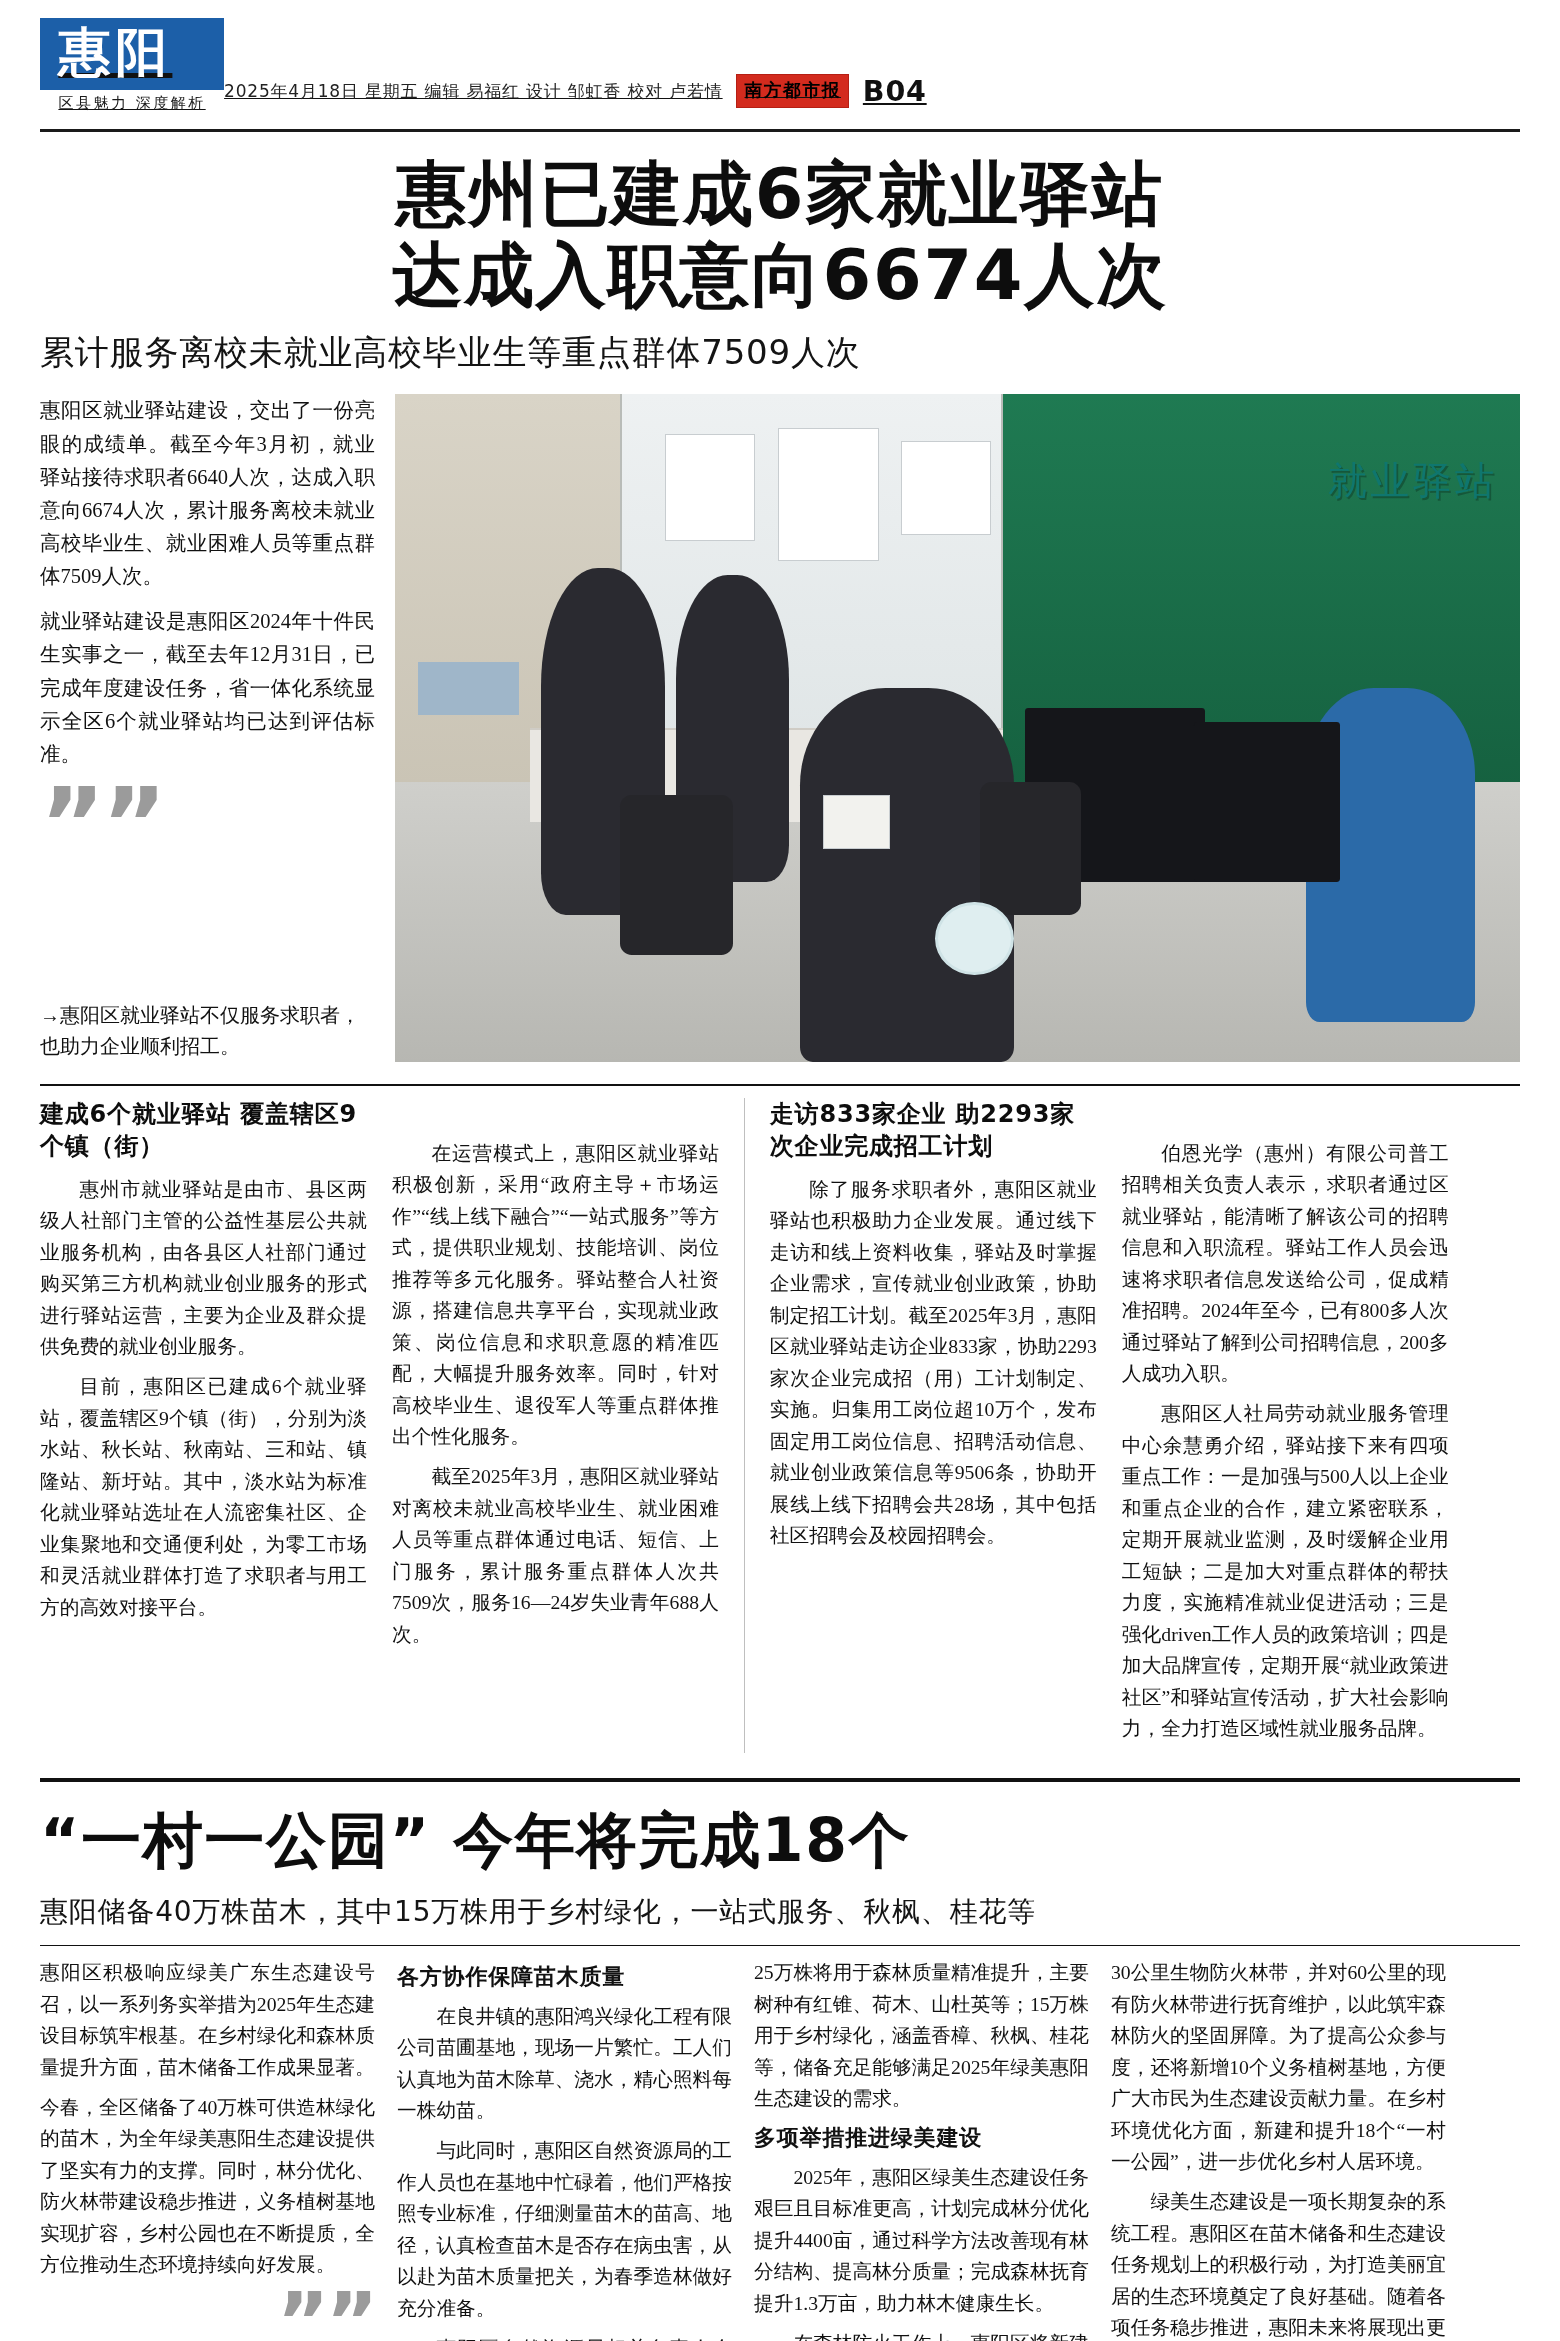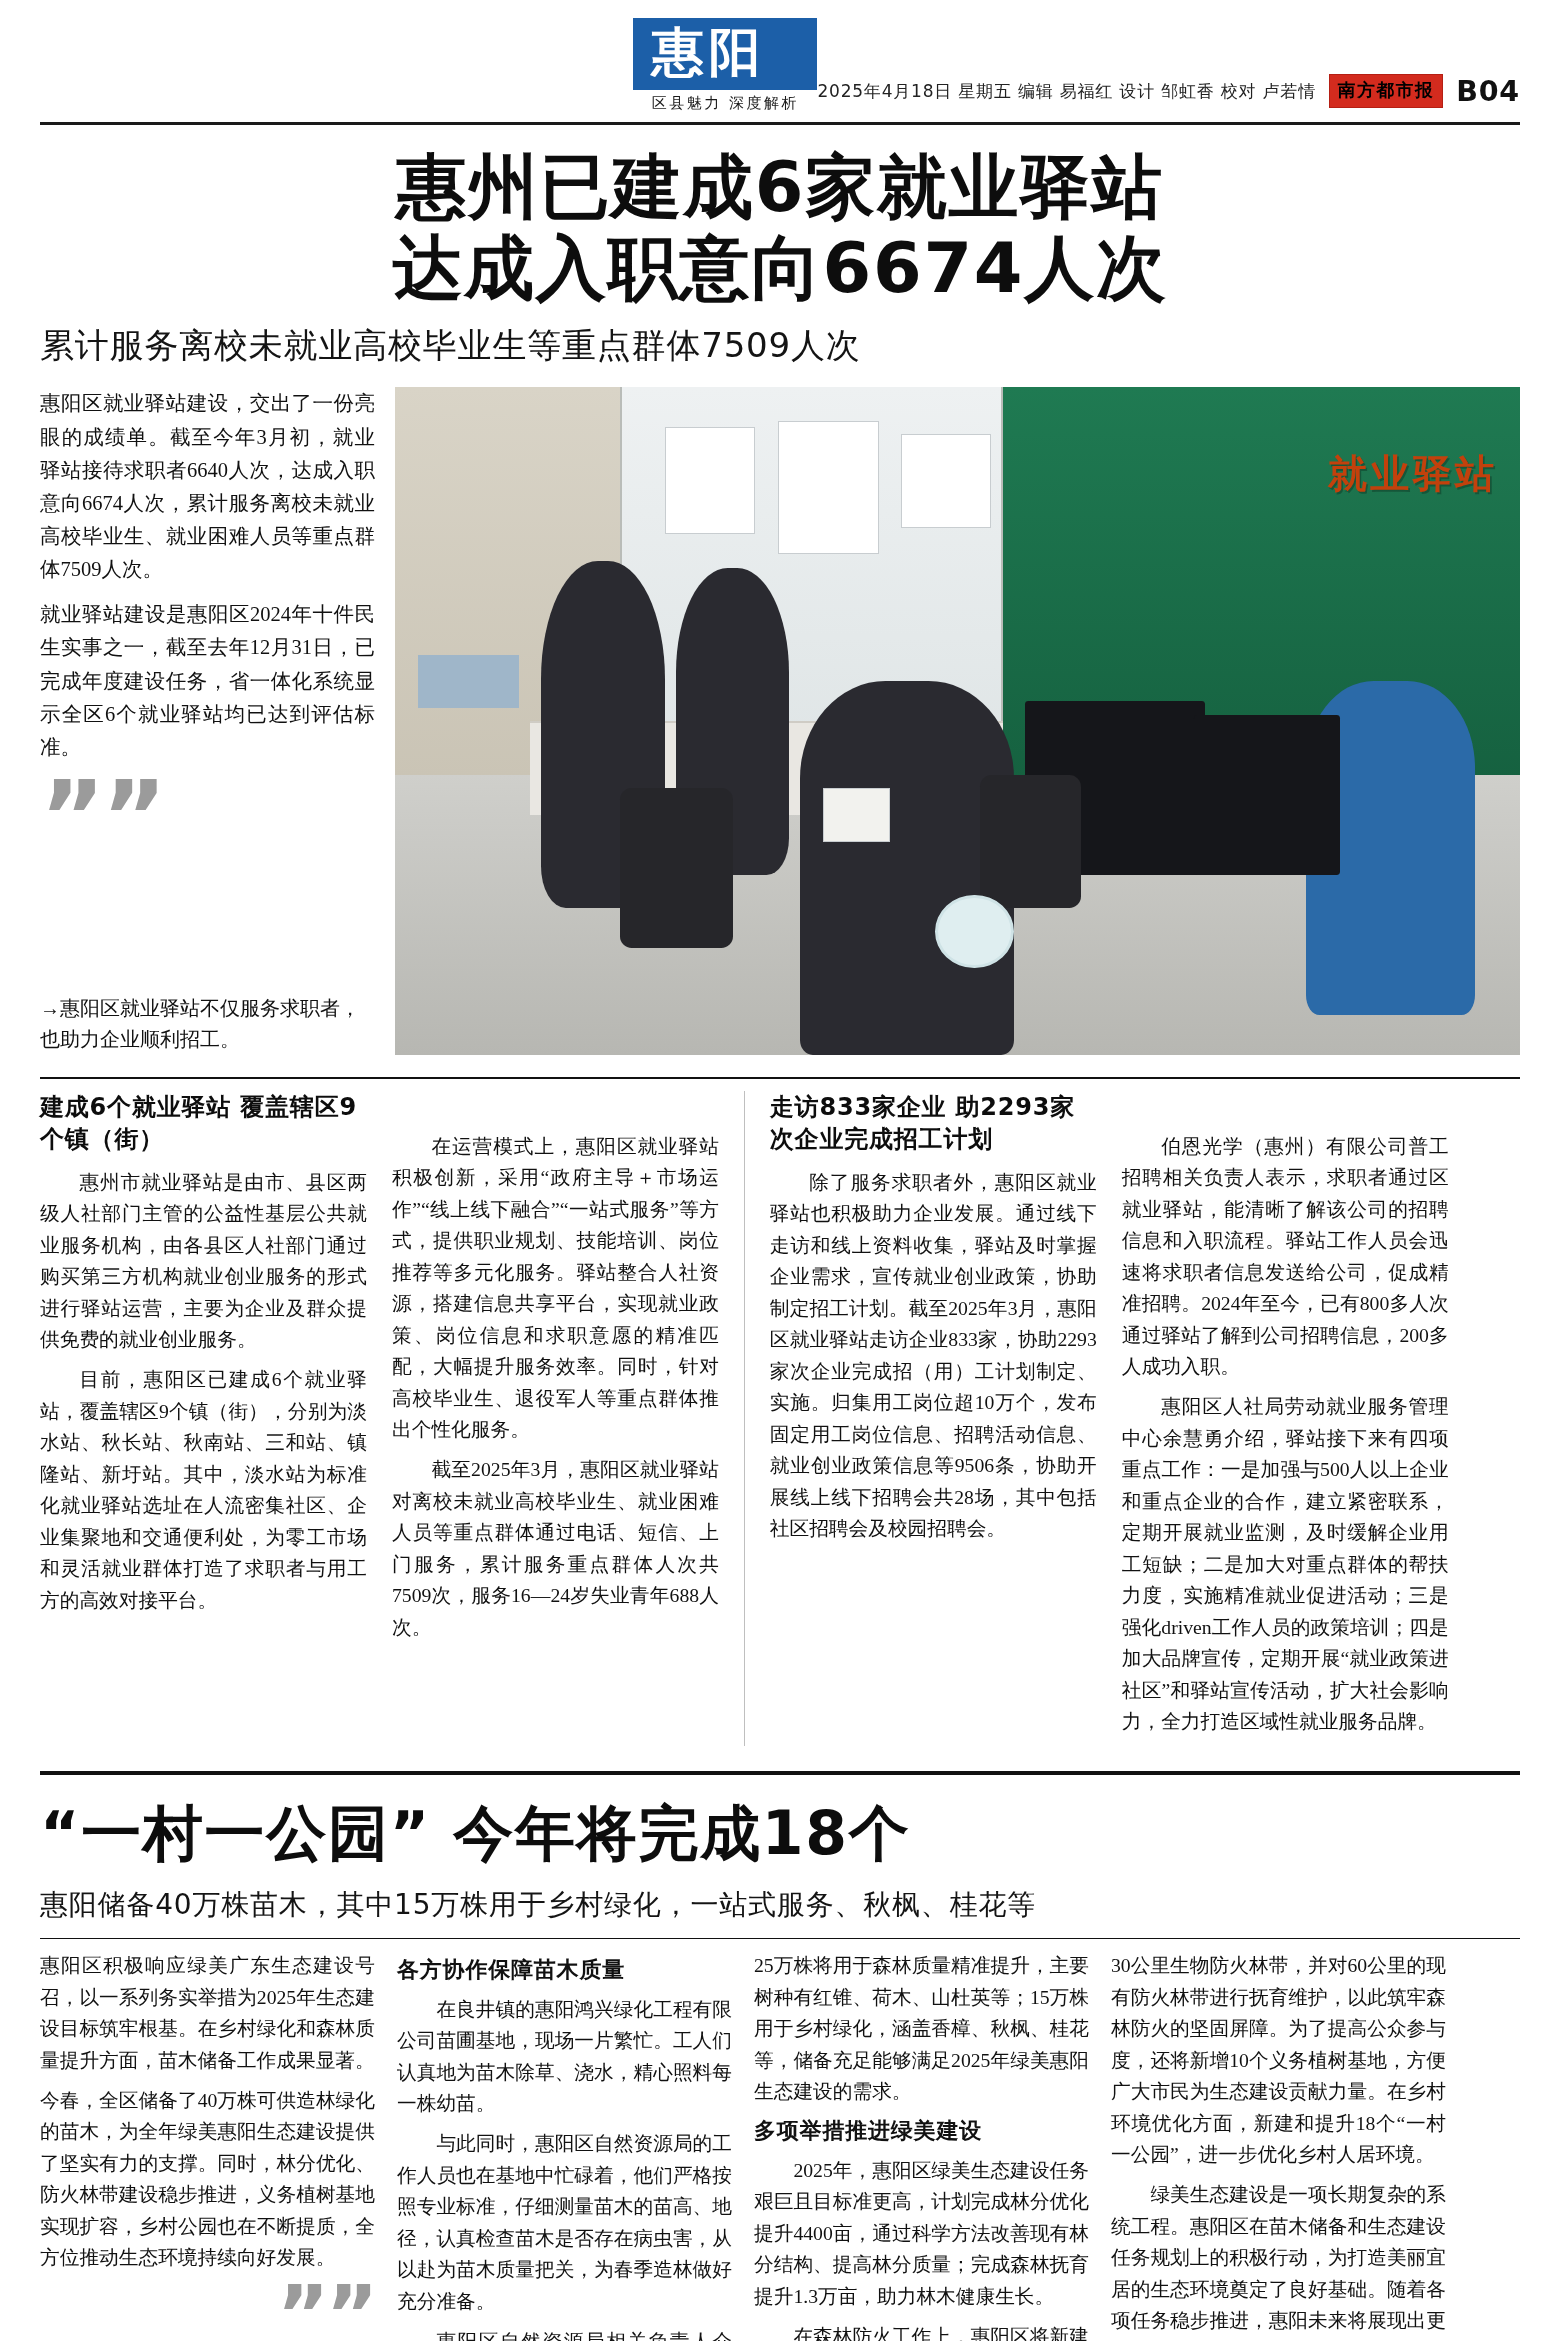--- a/index.html
+++ b/index.html
@@ -17,24 +17,25 @@
     position: relative;
     width: 1560px;
     height: 2342px;
     padding: 0 40px;
   }
 
   
   .masthead {
     display: flex;
     align-items: flex-end;
-    justify-content: flex-end;
+    justify-content: flex-start;
     padding-top: 18.4px;
     border-bottom: 3.4px solid #1a1a1a;
-    padding-bottom: 9px;
+    padding-bottom: 16px;
+    text-decoration: underline;
   }
   .logo-block { display: flex; flex-direction: column; }
   .logo-main {
     background: #1c5fa8;
     color: #ffffff;
     font-family: "DejaVu Sans", sans-serif;
     font-weight: bold;
     font-size: 52px;
     line-height: 1.12;
     letter-spacing: 5px;
@@ -140,21 +141,21 @@
     overflow: hidden;
     min-height: 603px;
   }
 
   
   .ph-wallL { position:absolute; left:0; top:0; width:20%; height:62%; background:linear-gradient(180deg,#d9d4c7,#c9c3b4); }
   .ph-ceiling { position:absolute; left:0; top:0; width:100%; height:5%; background:#efece4; }
   .ph-window { position:absolute; left:20%; top:0; width:34%; height:56%; background:linear-gradient(180deg,#eef1f2,#dfe5e6); border-left:2.5px solid #b9bcb8; border-right:2.5px solid #b9bcb8; }
   .ph-poster { position:absolute; background:#fff; border:0.8px solid #c8cdd0; }
   .ph-green { position:absolute; right:0; top:0; width:46%; height:62%; background:linear-gradient(180deg,#1f7a52,#15603f); }
-  .ph-greensign { position:absolute; right:2%; top:9%; color:#c2410c; font-family:"DejaVu Sans",sans-serif; font-weight:bold; font-size:39px; letter-spacing:3.4px; text-shadow:1.7px 1.7px 0 rgba(0,0,0,.25); }
+  .ph-greensign { position:absolute; right:2%; top:9%; color:#0f766e; font-family:"DejaVu Sans",sans-serif; font-weight:normal; font-size:39px; letter-spacing:3.4px; text-shadow:1.7px 1.7px 0 rgba(0,0,0,.25); }
   .ph-desk { position:absolute; left:0; bottom:0; width:100%; height:42%; background:linear-gradient(180deg,#cfcfcb,#b7b7b2); }
   .ph-counter { position:absolute; left:12%; top:50%; width:42%; height:14%; background:#e9e7e2; border-top:2.5px solid #cfccc5; }
   .ph-person { position:absolute; background:#2a2a30; border-radius:46% 46% 20% 20% / 34% 34% 12% 12%; }
   .ph-monitor { position:absolute; background:#15161a; border-radius:3.4px; }
   .ph-chair { position:absolute; background:#26262a; border-radius:11.7px; }
   .ph-fan { position:absolute; background:#dfeef0; border-radius:50%; border:3.4px solid #cfe3e6; }
   .ph-blue { position:absolute; background:#2f6fb5; }
 
   
   .sec-rule { border-top: 2.5px solid #111; margin-top: 22px; }

